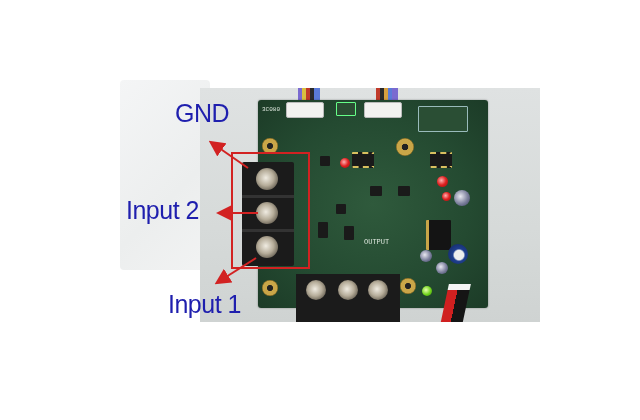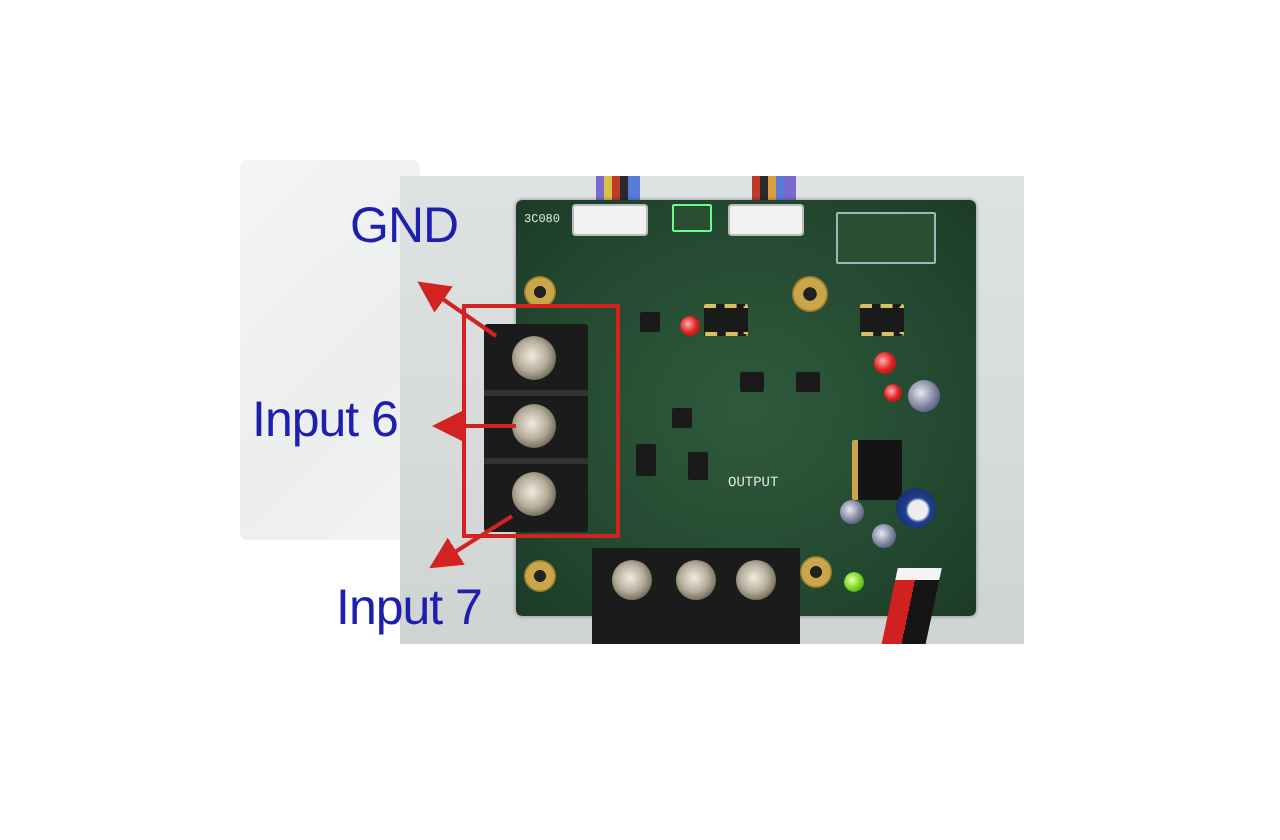--- a/index.html
+++ b/index.html
@@ -1,18 +1,18 @@
 <!DOCTYPE html>
 <html><head>
 <meta charset="utf-8">
 <style>
   html,body{margin:0;padding:0;background:#ffffff;}
   body{width:640px;height:420px;position:relative;overflow:hidden;font-family:"Liberation Sans",sans-serif;}
   .bgpanel{position:absolute;left:120px;top:80px;width:90px;height:190px;background:linear-gradient(135deg,#f4f5f6 0%,#eceeee 60%,#f2f3f3 100%);border-radius:4px;}
-  .photo{position:absolute;left:200px;top:88px;width:312px;height:234px;background:linear-gradient(180deg,#dfe2e2 0%,#d6dad9 60%,#cfd3d2 100%);overflow:hidden;}
+  .photo{position:absolute;left:200px;top:88px;width:340px;height:234px;background:linear-gradient(180deg,#dfe2e2 0%,#d6dad9 60%,#cfd3d2 100%);overflow:hidden;}
   .pcb{position:absolute;left:58px;top:12px;width:230px;height:208px;background:radial-gradient(ellipse at 50% 50%,#2f5a3c 0%,#244a31 60%,#1c3b27 100%);border-radius:3px;box-shadow:0 0 2px rgba(0,0,0,.4);}
   .conn{position:absolute;background:#f2f2f0;border:1px solid #bbb;border-radius:2px;}
   .wires{position:absolute;height:20px;}
   .pad{position:absolute;border-radius:50%;background:radial-gradient(circle,#222 0 25%,#c9a648 28% 62%,#9c7a2a 66% 100%);}
   .chip{position:absolute;background:#1a1a1a;border-radius:1px;}
   .ledr{position:absolute;border-radius:50%;background:radial-gradient(circle at 40% 40%,#ffb0b0,#e02020 50%,#901010);}
   .ledg{position:absolute;border-radius:50%;background:radial-gradient(circle at 40% 40%,#e8ffb0,#6fd11a 55%,#3b8a10);}
   .cap{position:absolute;border-radius:50%;background:radial-gradient(circle at 40% 40%,#e8e8f0,#7b7f9c 55%,#3a3d5c);}
   .capb{position:absolute;border-radius:50%;background:radial-gradient(circle at 55% 55%,#eee 0 30%,#1f3f8f 40%,#11245a);}
   .term{position:absolute;background:#1b1b1b;}
@@ -93,14 +93,14 @@
     <marker id="ah" markerWidth="8" markerHeight="8" refX="6" refY="4" orient="auto">
       <path d="M0,0 L8,4 L0,8 z" fill="#d22222"></path>
     </marker>
   </defs>
   <line x1="248" y1="168" x2="212" y2="143" stroke="#d22222" stroke-width="2" marker-end="url(#ah)"></line>
   <line x1="258" y1="213" x2="220" y2="213" stroke="#d22222" stroke-width="2" marker-end="url(#ah)"></line>
   <line x1="256" y1="258" x2="218" y2="282" stroke="#d22222" stroke-width="2" marker-end="url(#ah)"></line>
 </svg>
 
 <div class="label" style="left:175px;top:101px;">GND</div>
-<div class="label" style="left:126px;top:198px;">Input 6</div>
-<div class="label" style="left:168px;top:292px;">Input 7</div>
+<div class="label" style="left:126px;top:198px;">Input 2</div>
+<div class="label" style="left:168px;top:292px;">Input 1</div>
 
 </body></html>

